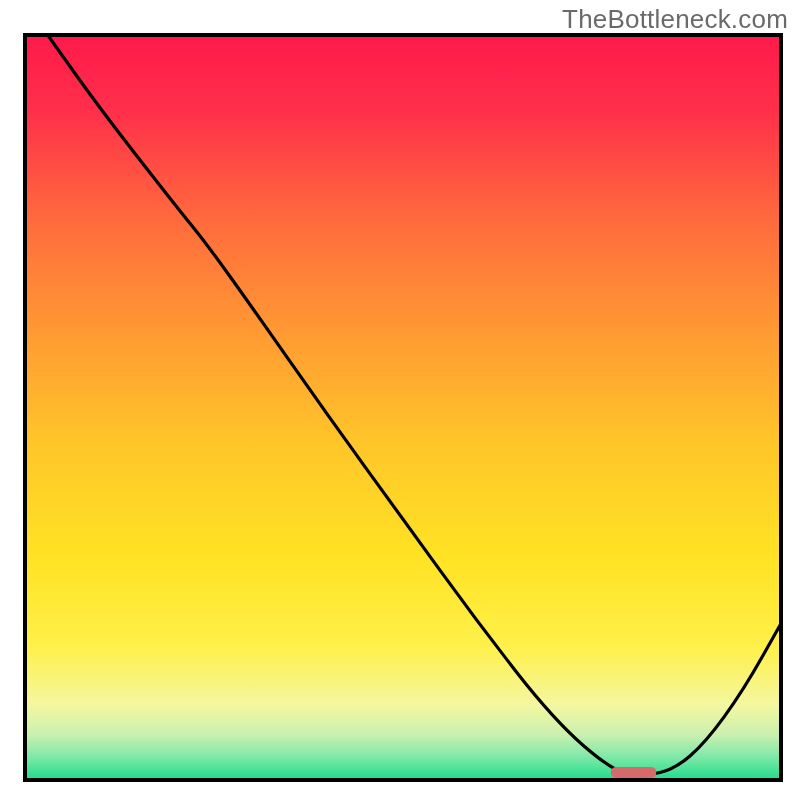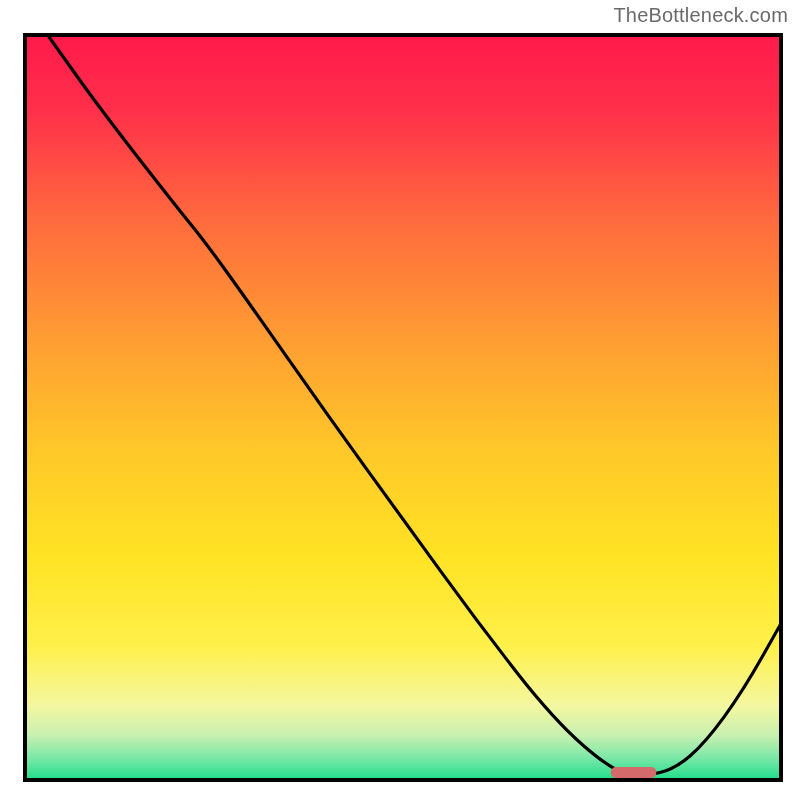--- a/index.html
+++ b/index.html
@@ -12,21 +12,21 @@
   }
   .chart-container {
     position: relative;
     width: 800px;
     height: 800px;
   }
   .watermark {
     position: absolute;
     top: 4px;
     right: 12px;
-    font-size: 20px;
+    font-size: 26px;
     font-weight: 500;
     color: #6a6a6a;
     letter-spacing: 0.2px;
     z-index: 10;
   }
   svg.plot {
     position: absolute;
     top: 0;
     left: 0;
   }

